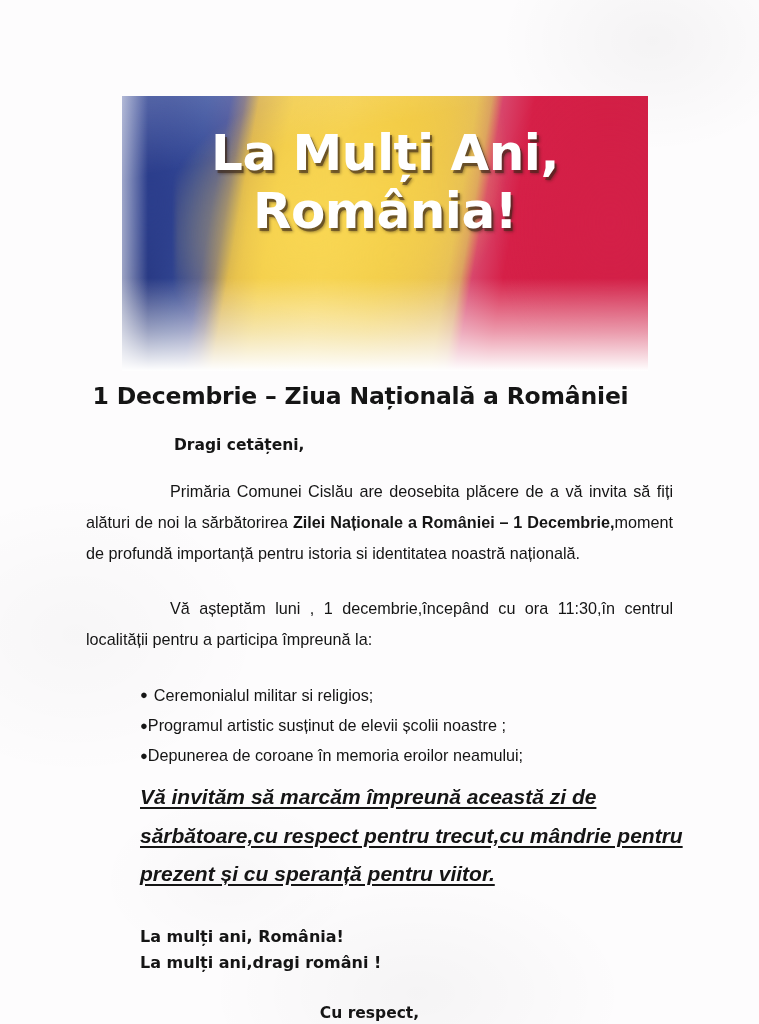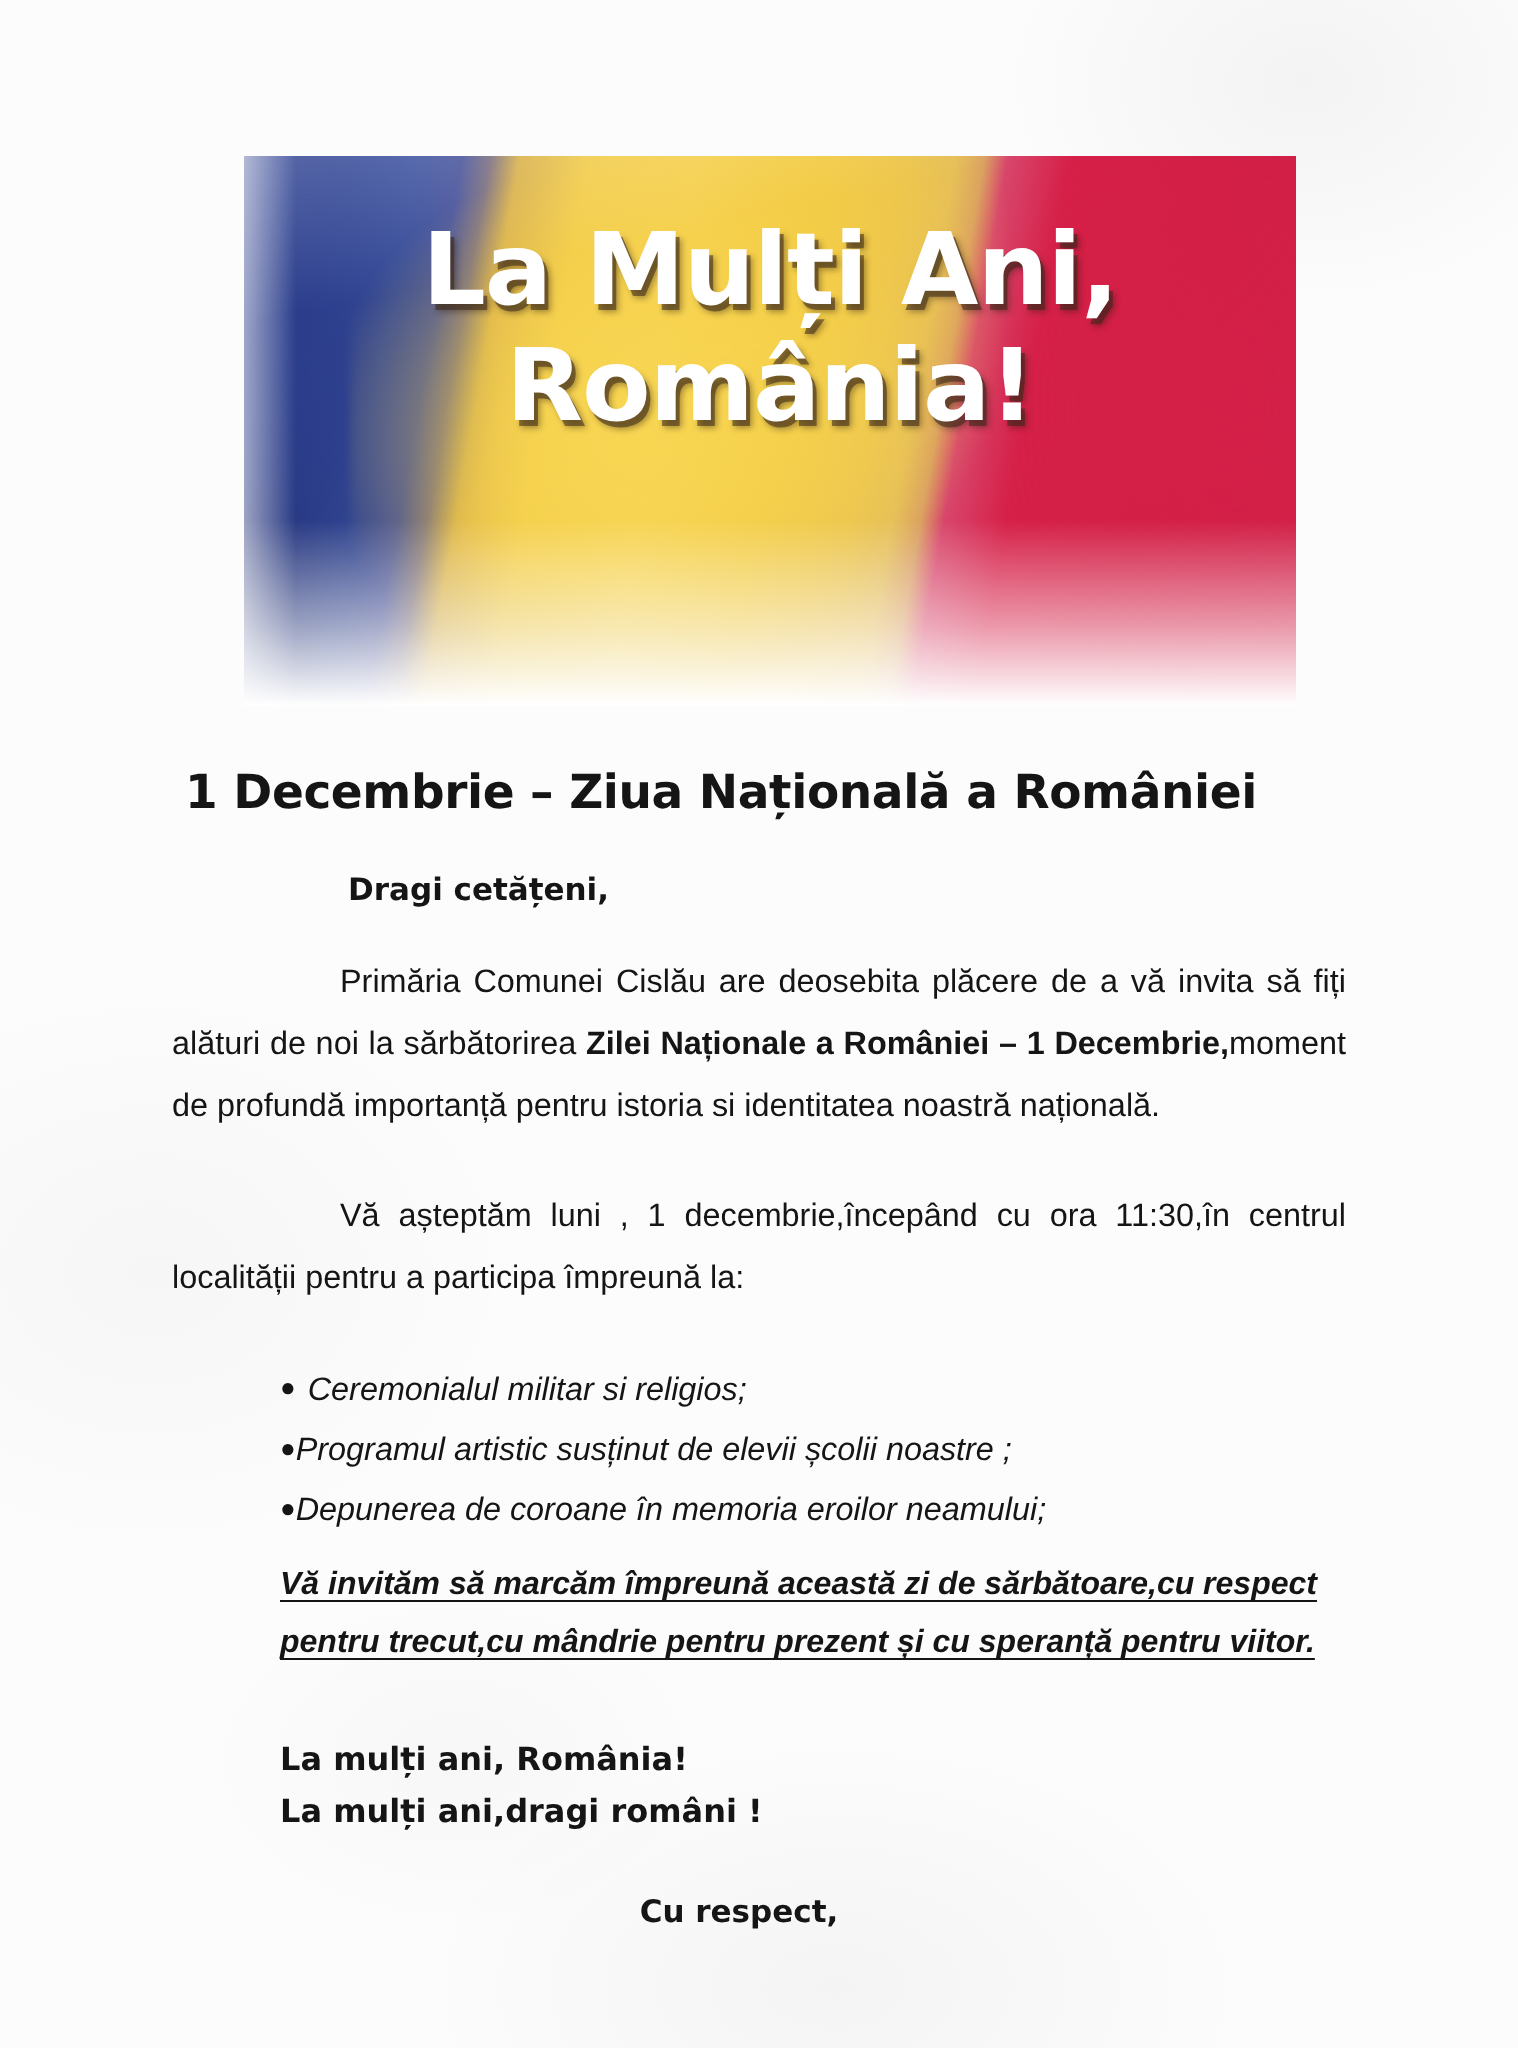--- a/index.html
+++ b/index.html
@@ -26,21 +26,21 @@
       radial-gradient(ellipse 260px 200px at 10% 62%, rgba(0,0,0,0.022), rgba(0,0,0,0) 72%),
       radial-gradient(ellipse 300px 180px at 55% 97%, rgba(0,0,0,0.030), rgba(0,0,0,0) 70%),
       radial-gradient(ellipse 180px 120px at 30% 86%, rgba(0,0,0,0.018), rgba(0,0,0,0) 72%),
       #fdfcfd;
   }
 
   
   .banner {
     position: absolute;
     left: 122px;
-    top: 78px;
+    top: 96px;
     width: 526px;
     height: 275px;
     overflow: hidden;
     background: #fff;
   }
   .banner .flag {
     position: absolute;
     inset: 0;
     background:
       linear-gradient(100deg,
@@ -160,31 +160,30 @@
   }
   .para .ind { display: inline-block; width: 84px; }
   .para b { font-weight: bold; }
 
   .bullets {
     list-style: none;
     margin: 0 0 0 140px;
     padding: 0;
     font-size: 16.2px;
     line-height: 1.86;
-    font-style: italic;
   }
   .bullets li { white-space: nowrap; }
   .bullets .dot { font-size: 13px; vertical-align: 1.5px; }
   .bullets li.loose .dot { margin-right: 6px; }
 
   .emphasis {
     margin: 8px 0 4px 140px;
     font-style: italic;
     font-weight: bold;
-    font-size: 16px;
+    font-size: 21px;
     line-height: 1.84;
     text-decoration: underline;
     text-underline-offset: 3px;
     max-width: 556px;
   }
 
   .greetings {
     margin: 30px 0 0 140px;
     font-family: "DejaVu Sans", sans-serif;
     font-weight: bold;

